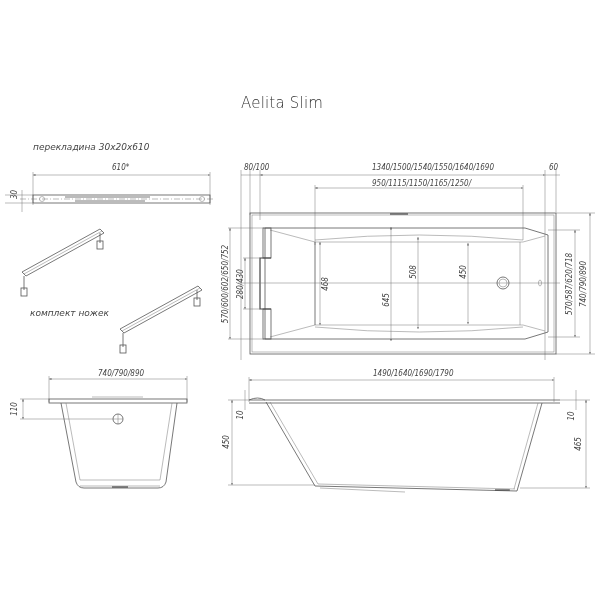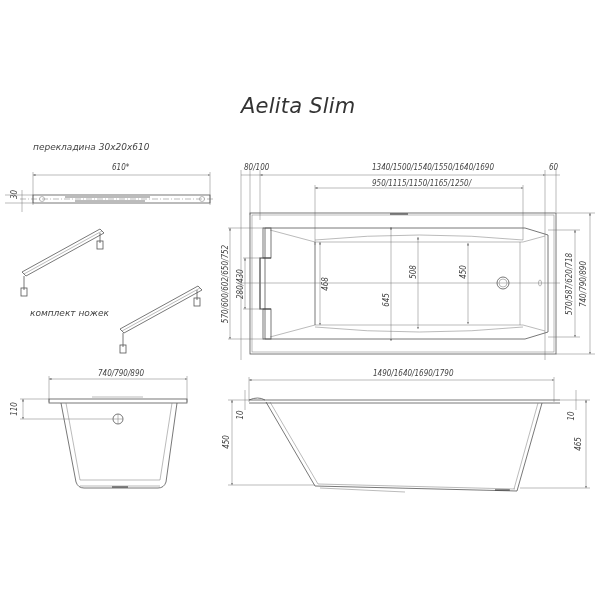--- a/index.html
+++ b/index.html
@@ -1,17 +1,17 @@
 <!DOCTYPE html>
 <html><head>
 <meta charset="utf-8">
 <style>
   html, body { margin: 0; padding: 0; background: #ffffff; }
   body { width: 600px; height: 600px; position: relative; overflow: hidden; font-family: "DejaVu Sans", sans-serif; }
-  .title { position: absolute; left: 241px; top: 94px; font-size: 21px; color: #333333; letter-spacing: 0.2px; font-family: "DejaVu Sans", sans-serif; font-weight: 300; font-style: italic; }
+  .title { position: absolute; left: 241px; top: 94px; font-size: 15px; color: #333333; letter-spacing: 0.2px; font-family: "DejaVu Sans", sans-serif; font-weight: 300; }
   svg { position: absolute; left: 0; top: 0; }
   .dim { font-family: "DejaVu Sans Condensed", "DejaVu Sans", sans-serif; font-size: 8px; font-style: italic; fill: #444; }
   .lbl { font-family: "DejaVu Sans", sans-serif; font-size: 9px; font-style: italic; fill: #444; }
   .ln { stroke: #555; stroke-width: 0.8; fill: none; }
   .thin { stroke: #777; stroke-width: 0.5; fill: none; }
   .thick { stroke: #444; stroke-width: 1.2; fill: none; }
 </style>
 </head>
 <body>
 

